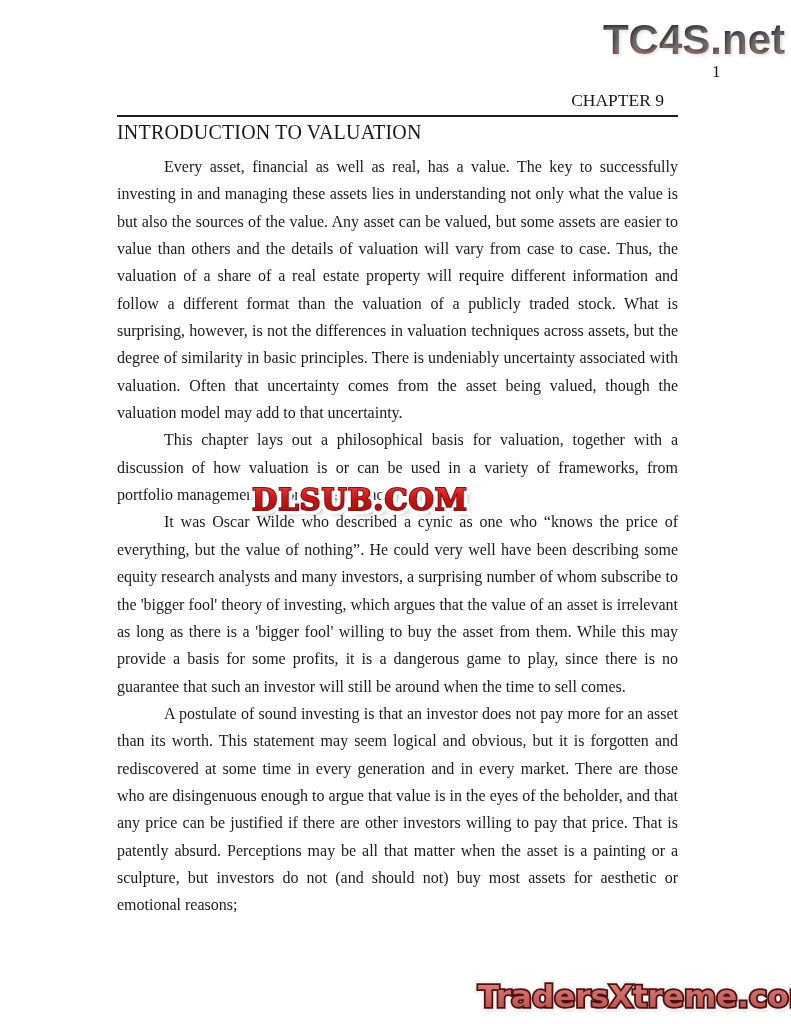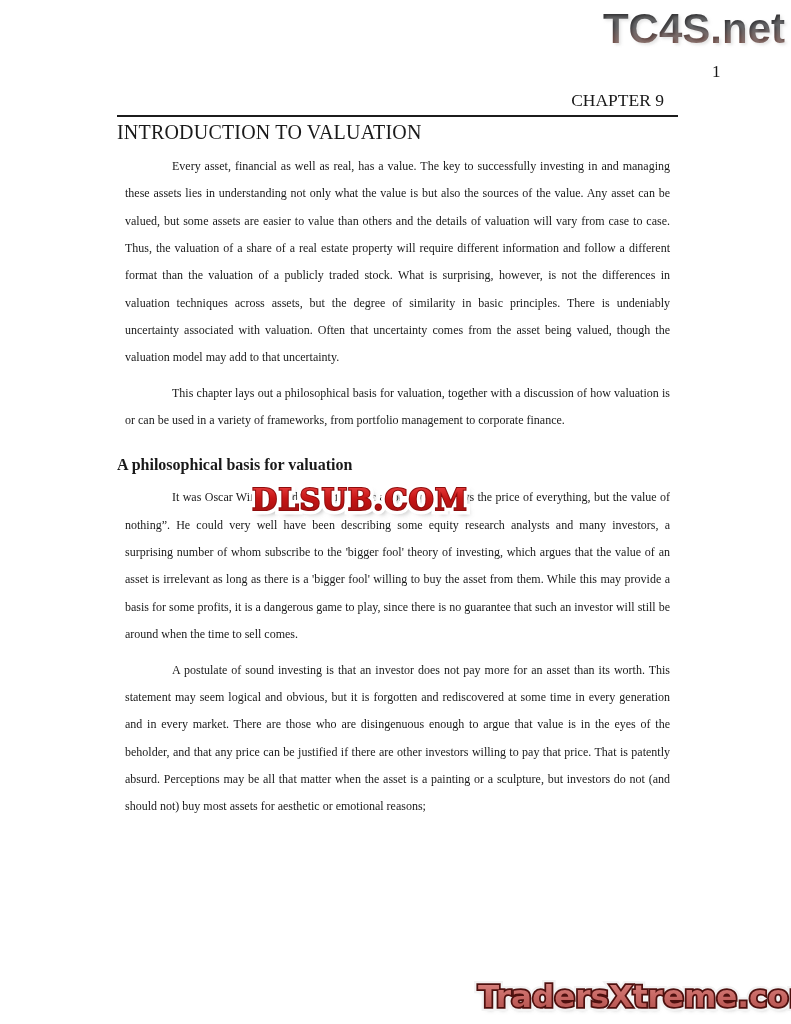--- a/index.html
+++ b/index.html
@@ -13,21 +13,21 @@
     height: 1024px;
     background: #ffffff;
     overflow: hidden;
     font-family: "Liberation Serif", serif;
     color: #191919;
   }
 
   
   .tc4s-logo {
     position: absolute;
-    top: 5px;
+    top: 16px;
     right: 6px;
     font-family: "Liberation Sans", sans-serif;
     font-weight: bold;
     font-size: 42px;
     letter-spacing: 0px;
     background: linear-gradient(180deg, var(--tc4s_top) 0%, #3d3d40 45%, #6e4a44 78%, var(--tc4s_bottom) 100%);
     -webkit-background-clip: text;
     background-clip: text;
     color: transparent;
     -webkit-text-fill-color: transparent;
@@ -62,25 +62,25 @@
     margin: 3px 0 0 0;
   }
   .page-title {
     font-size: 20px;
     line-height: 26px;
     margin: 2px 0 8px 0;
     letter-spacing: 0.2px;
     font-weight: normal;
   }
   .body-par {
-    font-size: 12px;
+    font-size: 16px;
     line-height: 27.35px;
     text-align: justify;
     text-indent: 47px;
-    margin: 8px;
+    margin: 0;
   }
   .section-heading {
     font-size: 16px;
     font-weight: bold;
     margin: 21px 0 9px 0;
     line-height: 20px;
   }
 
   
   .sticker { position: absolute; }
@@ -160,21 +160,20 @@
     <div class="chapter-label">CHAPTER 9</div>
 
     <hr class="chapter-rule">
 
     <h1 class="page-title">INTRODUCTION TO VALUATION</h1>
 
     <p class="body-par">Every asset, financial as well as real, has a value. The key to successfully investing in and managing these assets lies in understanding not only what the value is but also the sources of the value. Any asset can be valued, but some assets are easier to value than others and the details of valuation will vary from case to case. Thus, the valuation of a share of a real estate property will require different information and follow a different format than the valuation of a publicly traded stock. What is surprising, however, is not the differences in valuation techniques across assets, but the degree of similarity in basic principles. There is undeniably uncertainty associated with valuation. Often that uncertainty comes from the asset being valued, though the valuation model may add to that uncertainty.</p>
 
     <p class="body-par">This chapter lays out a philosophical basis for valuation, together with a discussion of how valuation is or can be used in a variety of frameworks, from portfolio management to corporate finance.</p>
 
-    <h2 class="section-heading">A philosophical basis for valuation</h2>
 
     <p class="body-par">It was Oscar Wilde who described a cynic as one who “knows the price of everything, but the value of nothing”. He could very well have been describing some equity research analysts and many investors, a surprising number of whom subscribe to the 'bigger fool' theory of investing, which argues that the value of an asset is irrelevant as long as there is a 'bigger fool' willing to buy the asset from them. While this may provide a basis for some profits, it is a dangerous game to play, since there is no guarantee that such an investor will still be around when the time to sell comes.</p>
 
     <p class="body-par">A postulate of sound investing is that an investor does not pay more for an asset than its worth. This statement may seem logical and obvious, but it is forgotten and rediscovered at some time in every generation and in every market. There are those who are disingenuous enough to argue that value is in the eyes of the beholder, and that any price can be justified if there are other investors willing to pay that price. That is patently absurd. Perceptions may be all that matter when the asset is a painting or a sculpture, but investors do not (and should not) buy most assets for aesthetic or emotional reasons;</p>
   </div>
 
   <div class="sticker dlsub">
     <span class="wm-halo">DLSUB.COM</span>
     <span class="wm-edge">DLSUB.COM</span>
     <span class="wm-fill">DLSUB.COM</span>

